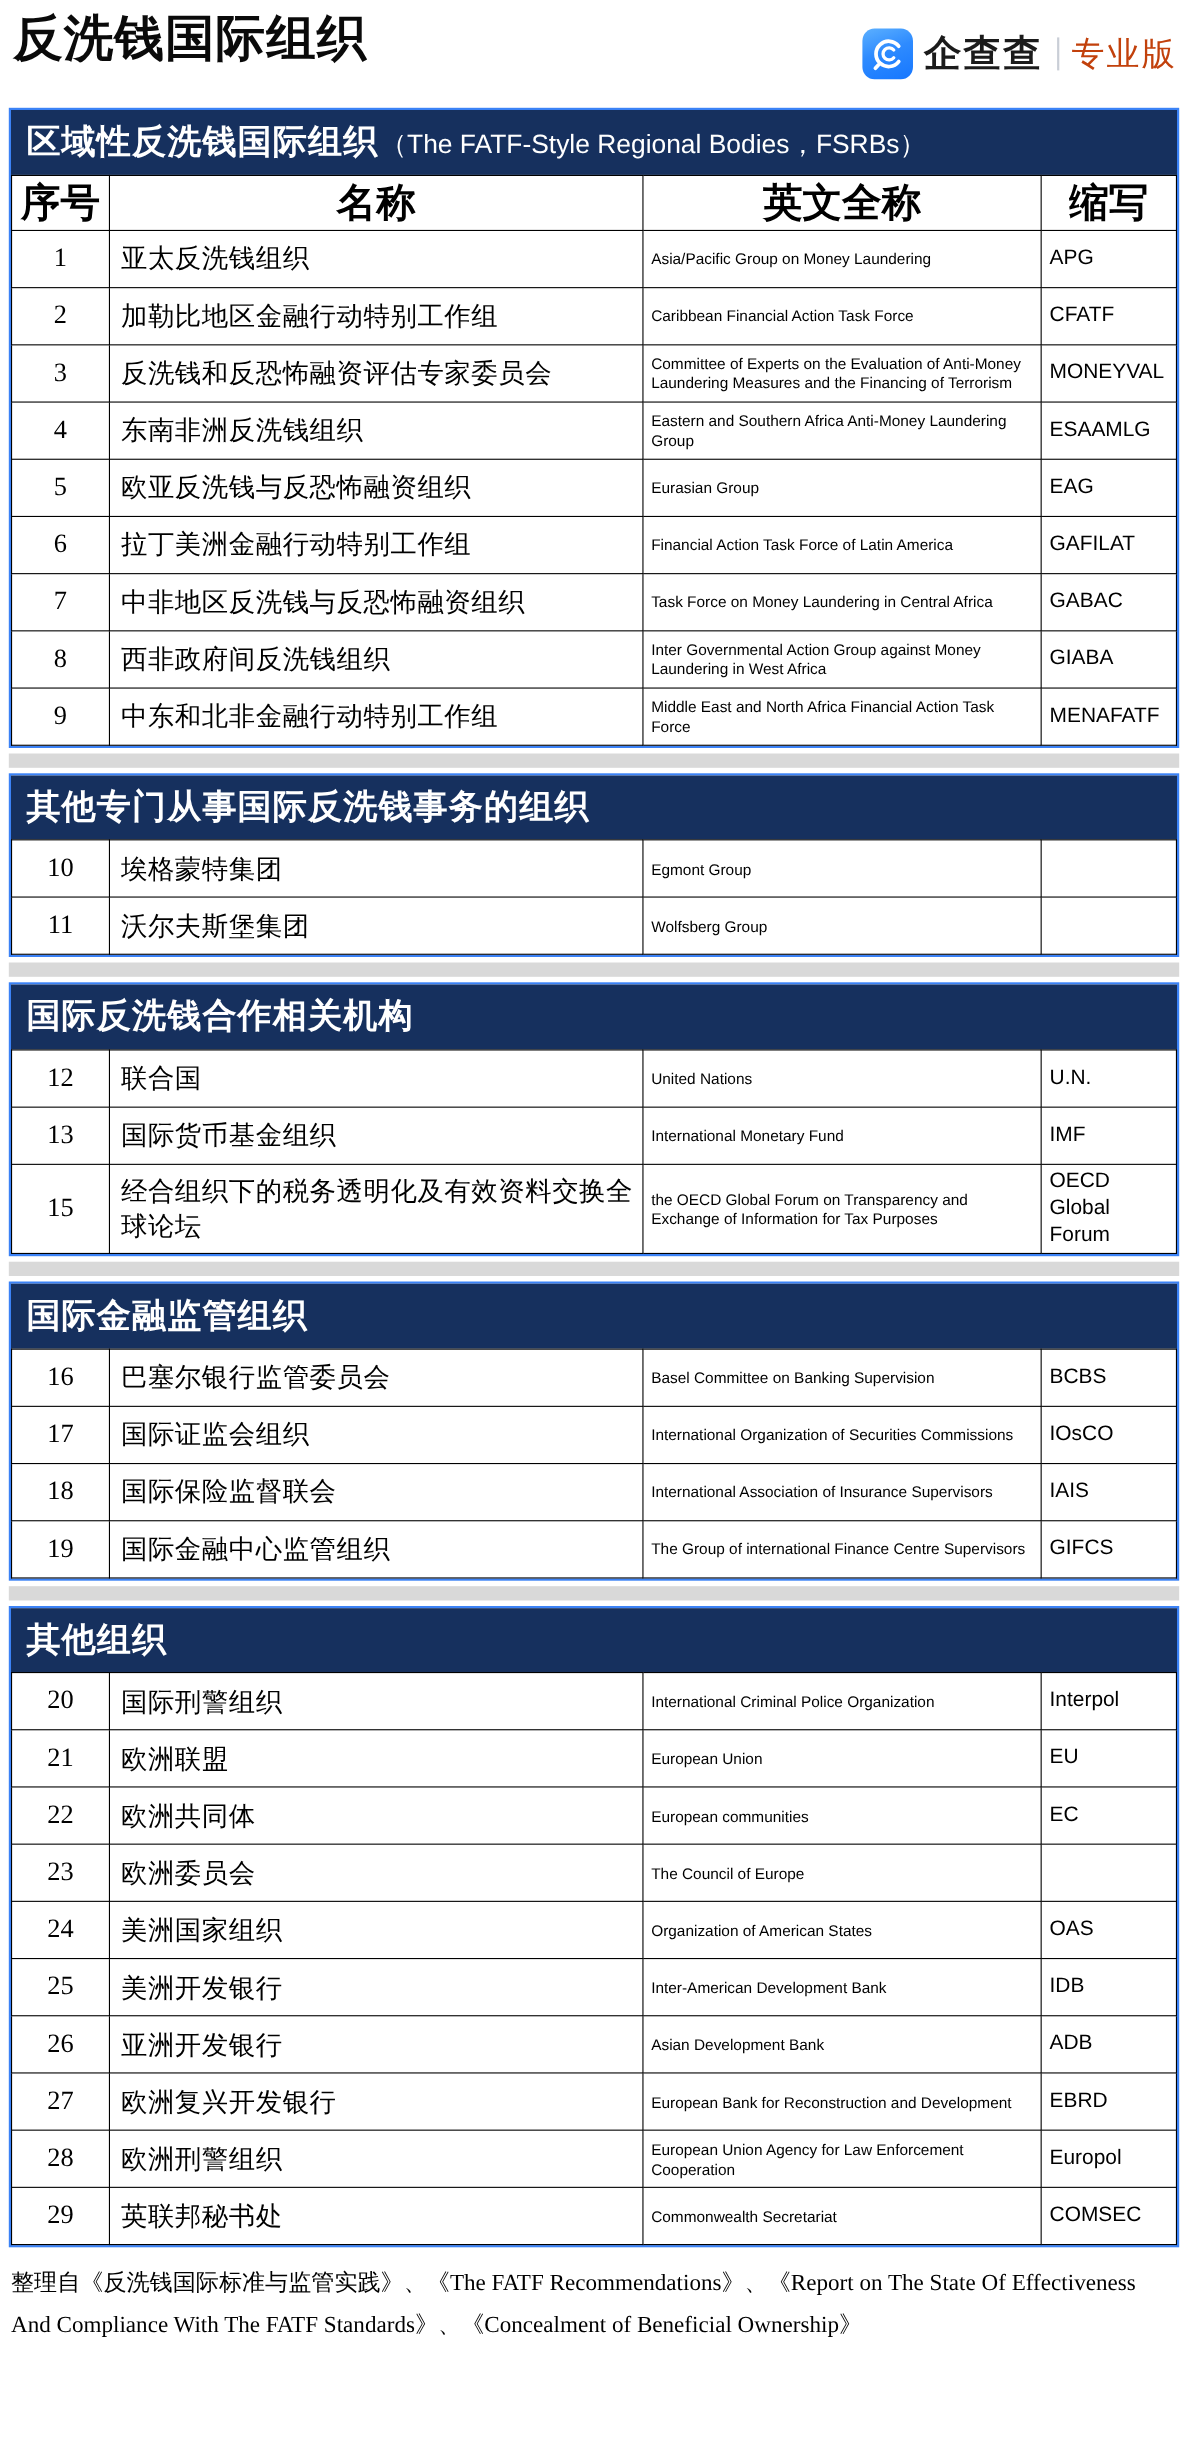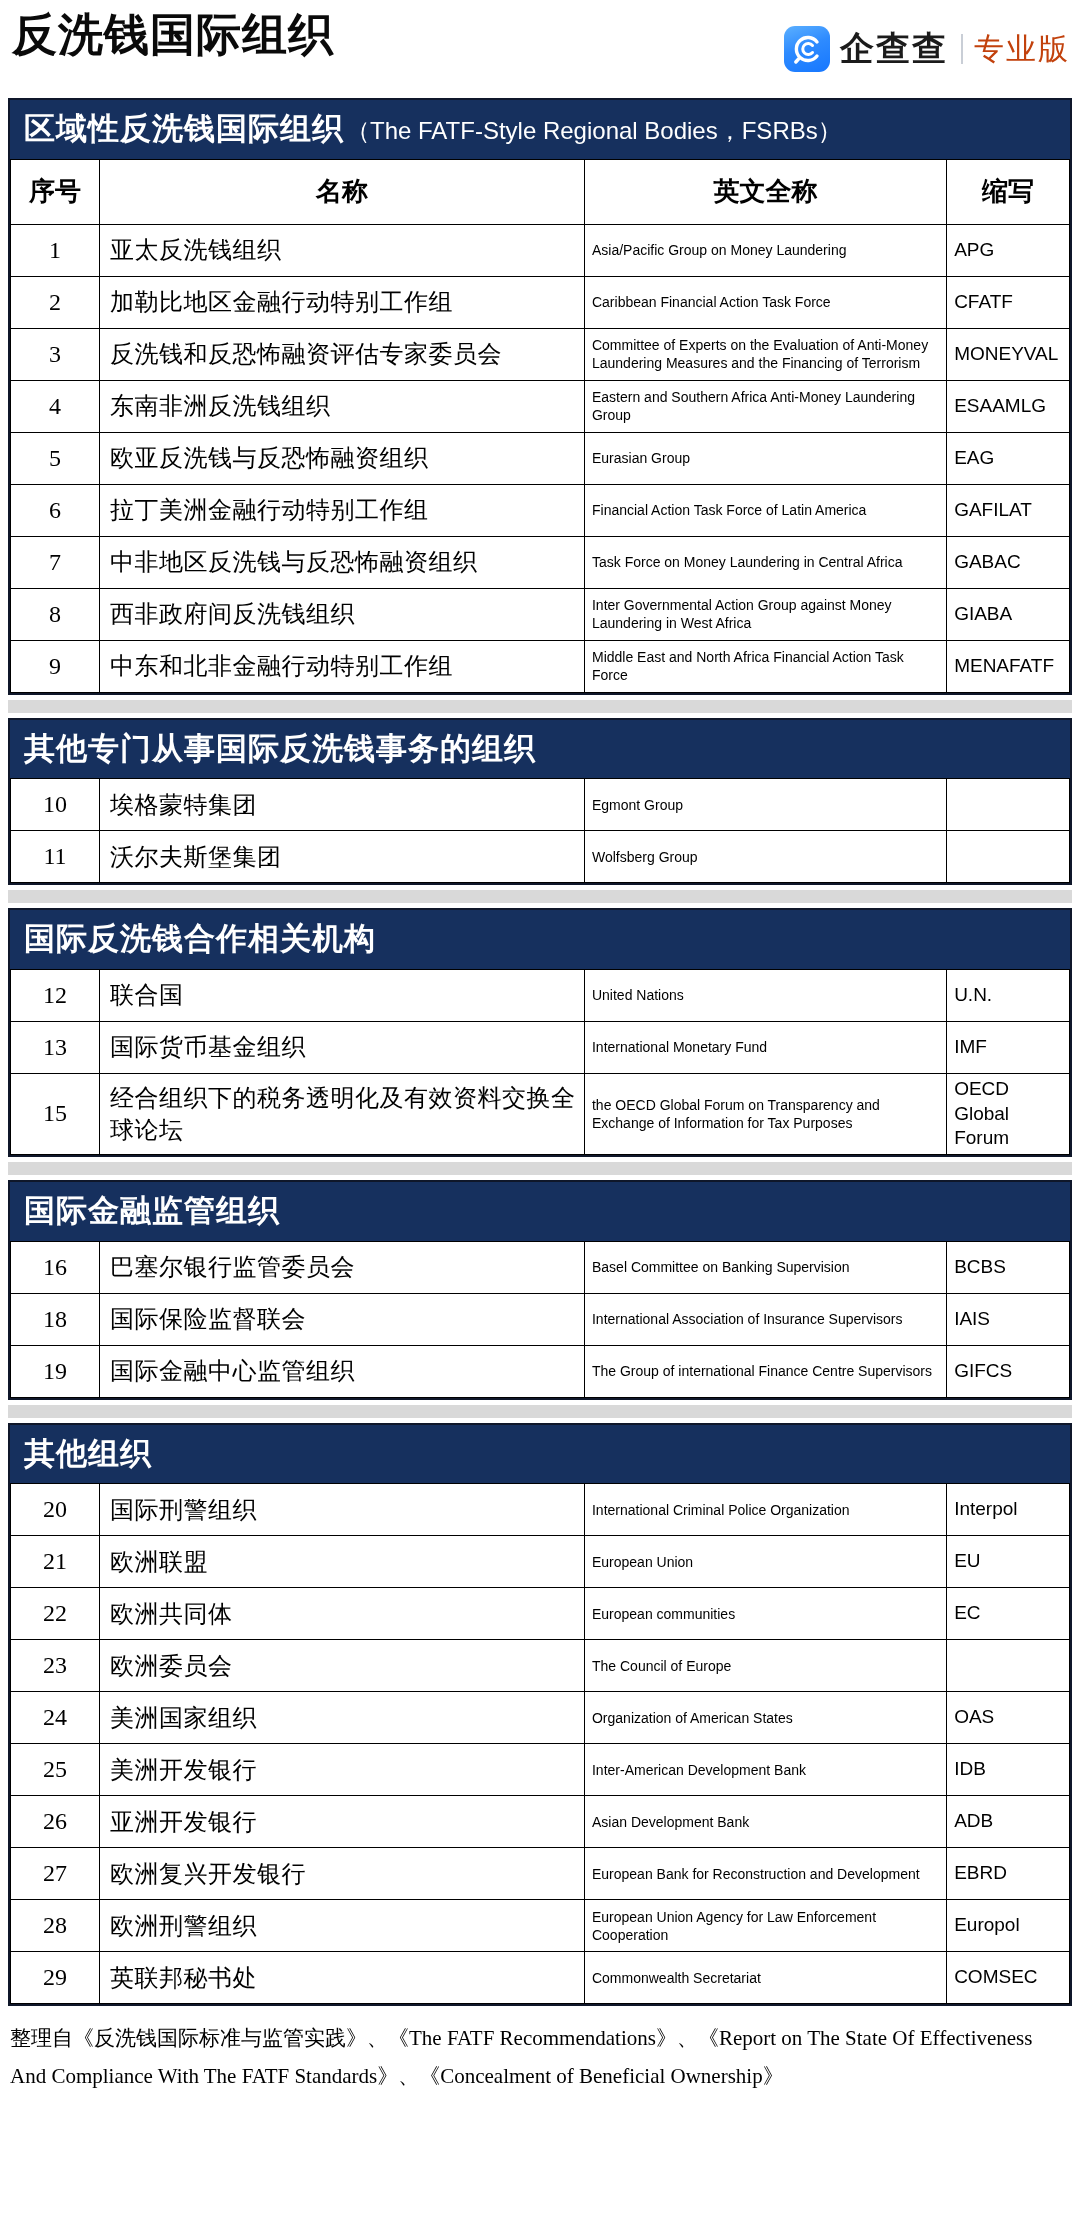--- a/index.html
+++ b/index.html
@@ -51,21 +51,21 @@
     margin: 0 11px 0 13px;
   }
   .brand-edition {
     font-size: 30px;
     color: #c2410c;
     letter-spacing: 2px;
   }
 
   
   .section {
-    border: 2px solid #0f172a;
+    border: 2px solid #3b82f6;
   }
   .section-head {
     background: #16305e;
     color: #ffffff;
     padding: 11px 14px 12px 14px;
     font-family: "Liberation Sans", "DejaVu Sans", sans-serif;
     line-height: 1.15;
   }
   .section-head .cn {
     font-size: 31px;
@@ -88,24 +88,24 @@
     border-collapse: collapse;
     table-layout: fixed;
   }
   .org-table th, .org-table td {
     border: 1px solid #000;
     vertical-align: middle;
     overflow: hidden;
   }
   .org-table th {
     height: 38px;
-    font-size: 26px;
+    font-size: 36px;
     font-weight: bold;
     text-align: center;
-    padding: 13px 4px;
+    padding: 0 4px;
     font-family: "Liberation Serif", "DejaVu Serif", serif;
   }
   .org-table td { height: 45px; }
   td.c-no {
     text-align: center;
     font-size: 24px;
     padding: 2px 2px;
   }
   td.c-name {
     font-size: 24px;
@@ -321,20 +321,26 @@
         <col style="width:11.6%">
       </colgroup>
       <tbody>
   <tr>
     <td class="c-no">16</td>
     <td class="c-name">巴塞尔银行监管委员会</td>
     <td class="c-en">Basel Committee on Banking Supervision</td>
     <td class="c-abbr">BCBS</td>
   </tr>
 
+  <tr>
+    <td class="c-no">17</td>
+    <td class="c-name">国际证监会组织</td>
+    <td class="c-en">International Organization of Securities Commissions</td>
+    <td class="c-abbr">IOsCO</td>
+  </tr>
 
   <tr>
     <td class="c-no">18</td>
     <td class="c-name">国际保险监督联会</td>
     <td class="c-en">International Association of Insurance Supervisors</td>
     <td class="c-abbr">IAIS</td>
   </tr>
 
   <tr>
     <td class="c-no">19</td>

